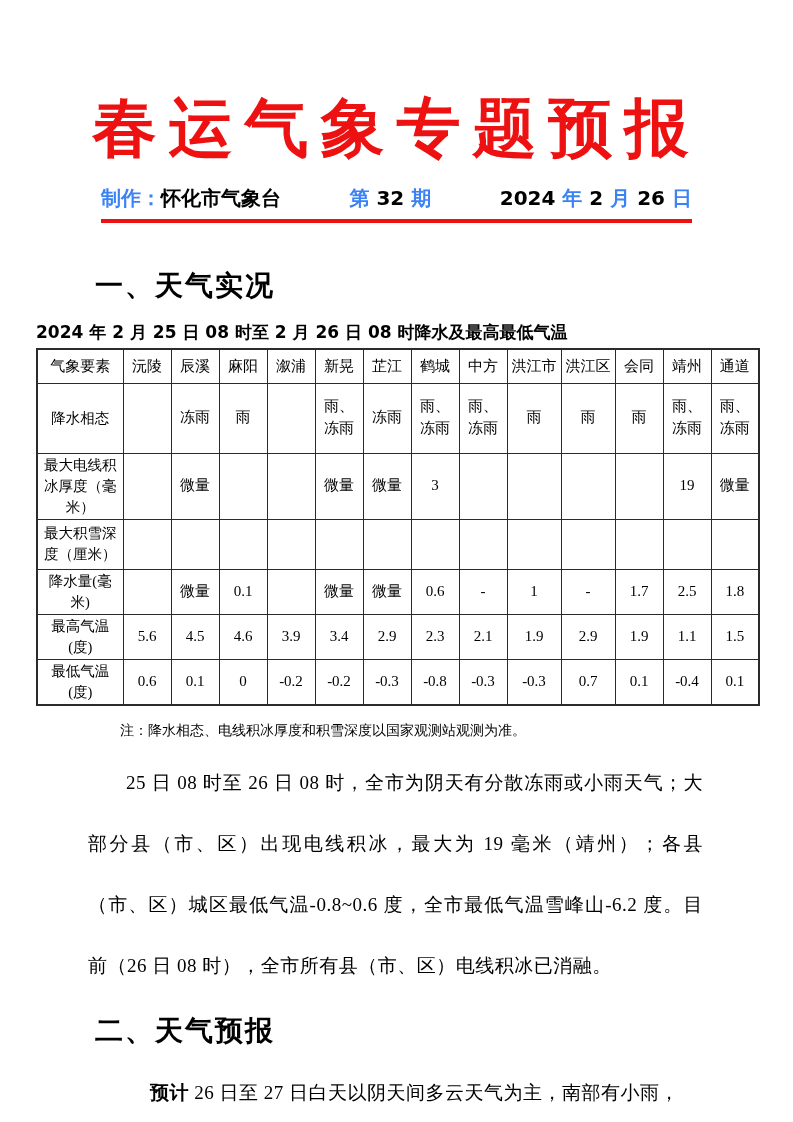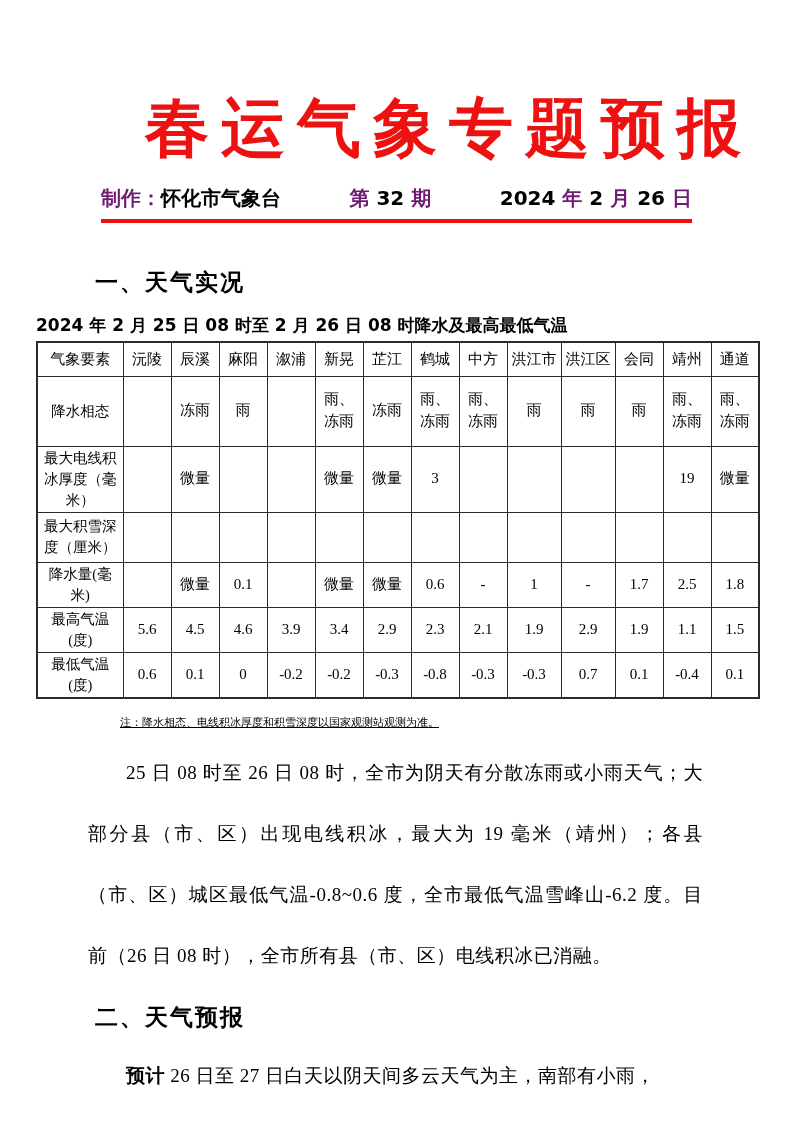--- a/index.html
+++ b/index.html
@@ -8,51 +8,51 @@
     width: 793px; height: 1122px;
     font-family: "Liberation Serif", "DejaVu Serif", serif;
     color: #000;
     overflow: hidden;
     position: relative;
   }
   .page { width: 793px; height: 1122px; position: relative; }
 
   .doc-title {
     margin: 86px 40px 8px;
-    text-align: right;
+    text-align: center;
     font-family: "DejaVu Serif", "Liberation Serif", serif;
     font-weight: 900;
     font-size: 64px;
     letter-spacing: 12px;
     color: #ee1111;
     line-height: 1.3;
     white-space: nowrap;
   }
   .meta-row {
     margin: 16px 101px 0;
     display: flex;
     justify-content: space-between;
     align-items: baseline;
     font-family: "DejaVu Sans", "Liberation Sans", sans-serif;
     font-weight: bold;
     font-size: 20px;
     white-space: nowrap;
   }
-  .red { color: #701a75; }
+  .red { color: #3b82f6; }
   .red-rule {
     margin: 7px 101px 0;
     height: 4px;
     background: #ee1111;
   }
 
   .section-heading {
     margin: 44px 0 0 95px;
     font-family: "DejaVu Sans", "Liberation Sans", sans-serif;
     font-weight: bold;
-    font-size: 23px;
+    font-size: 28px;
     letter-spacing: 2px;
   }
 
   .table-title {
     margin: 16px 0 4px 36px;
     width: 722px;
     font-family: "DejaVu Sans", "Liberation Sans", sans-serif;
     font-weight: bold;
     font-size: 17px;
   }
@@ -77,34 +77,34 @@
   table.weather tbody tr:nth-child(1) { height: 70px; }
   table.weather tbody tr:nth-child(2) { height: 60px; }
   table.weather tbody tr:nth-child(3) { height: 50px; }
   table.weather tbody tr:nth-child(4) { height: 31px; padding-left: 31px; }
   table.weather tbody tr:nth-child(5) { height: 32px; }
   table.weather tbody tr:nth-child(6) { height: 32px; }
   table.weather td.row-label { font-size: 14.5px; padding: 1px 4px; }
 
   .table-note {
     margin: 16px 0 0 120px;
-    font-size: 11px;
-    text-decoration: underline;
+    font-size: 14px;
   }
   .body-para {
     margin: 12px 90px 0 88px;
     font-size: 19px;
     line-height: 61px;
     text-align: justify;
     text-indent: 2em;
     letter-spacing: 0.5px;
   }
   .body-para .lead-bold {
     font-family: Liberation Serif, serif;
     font-weight: bold;
+    margin-left: 24px;
   }
   .section2-heading { margin-top: 16px; }
 </style>
 </head>
 <body>
 
 <div class="page">
 
   <h1 class="doc-title">春运气象专题预报</h1>
 

